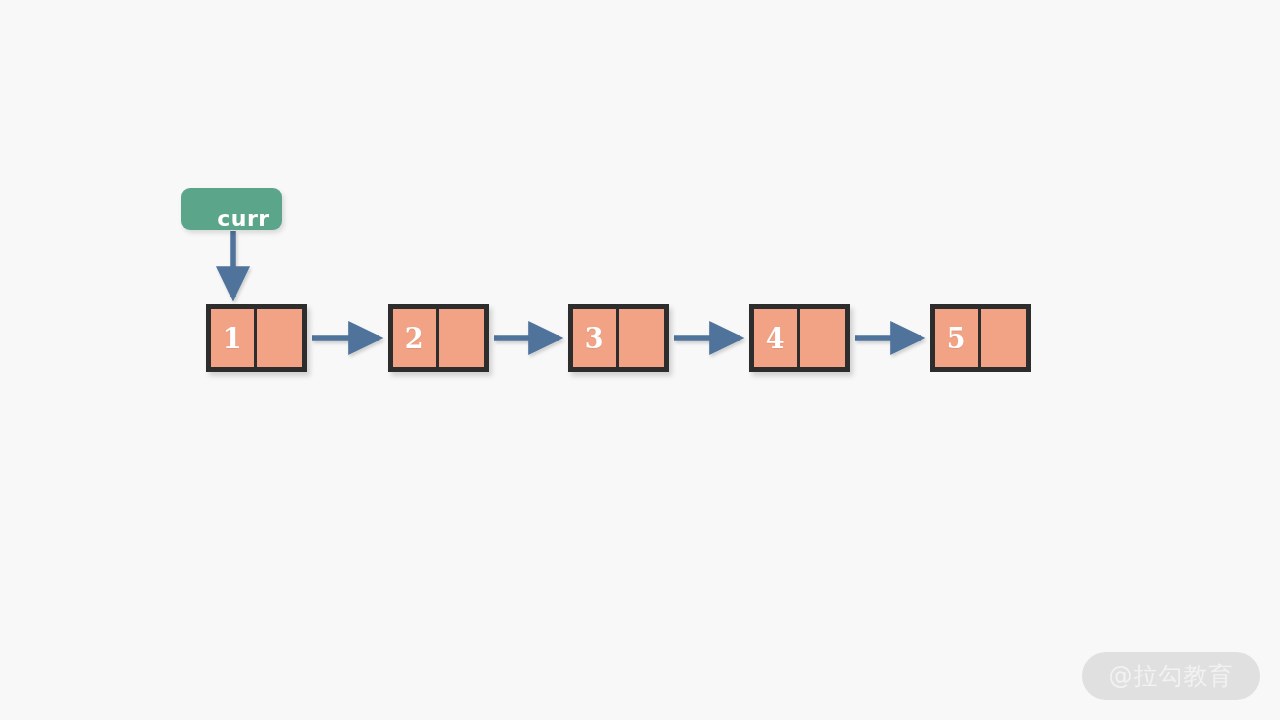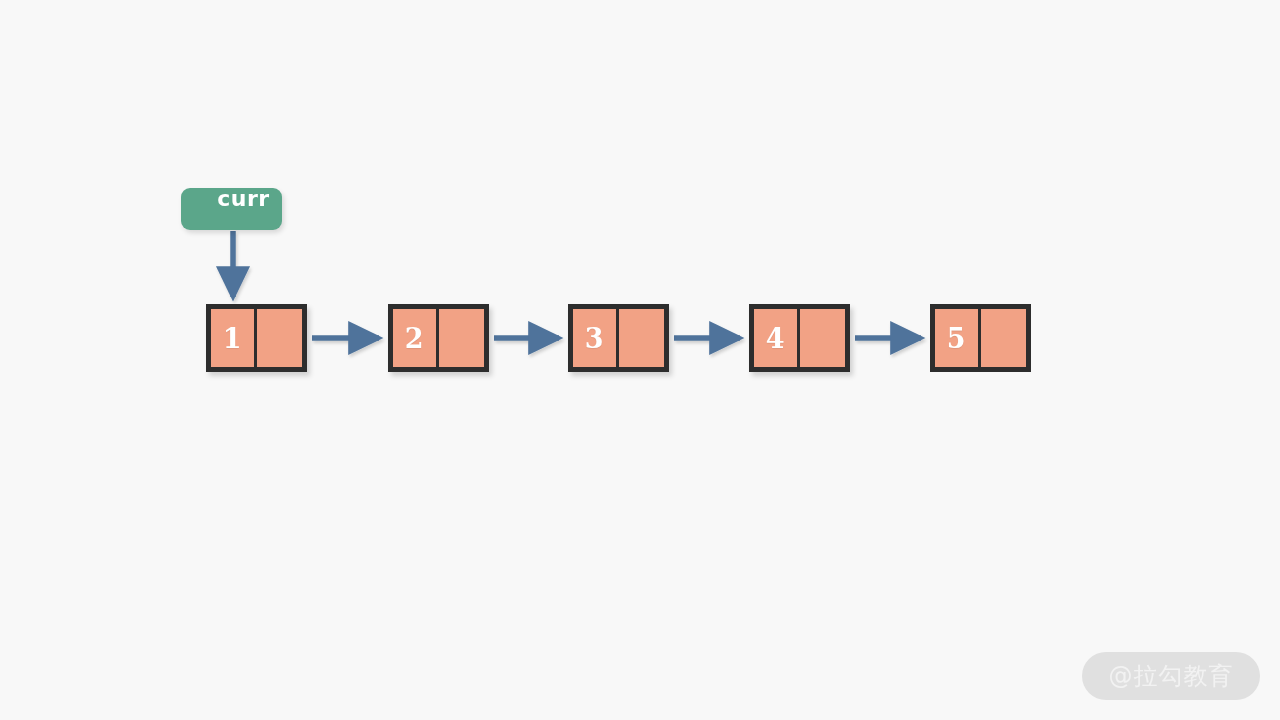--- a/index.html
+++ b/index.html
@@ -19,21 +19,21 @@
     position: absolute;
     left: 0; top: 0;
     width: 1280px;
     height: 720px;
   }
 
   
   .ptr-pill {
     position: absolute;
     display: flex;
-    align-items: flex-start;
+    align-items: flex-end;
     justify-content: center;
     background: #5ba68a;
     border-radius: 9px;
     box-shadow: 2px 3px 5px rgba(0,0,0,0.13);
     box-sizing: border-box;
     padding-left: 24px;
   }
   .ptr-pill-label {
     color: #ffffff;
     font-size: 22px;

